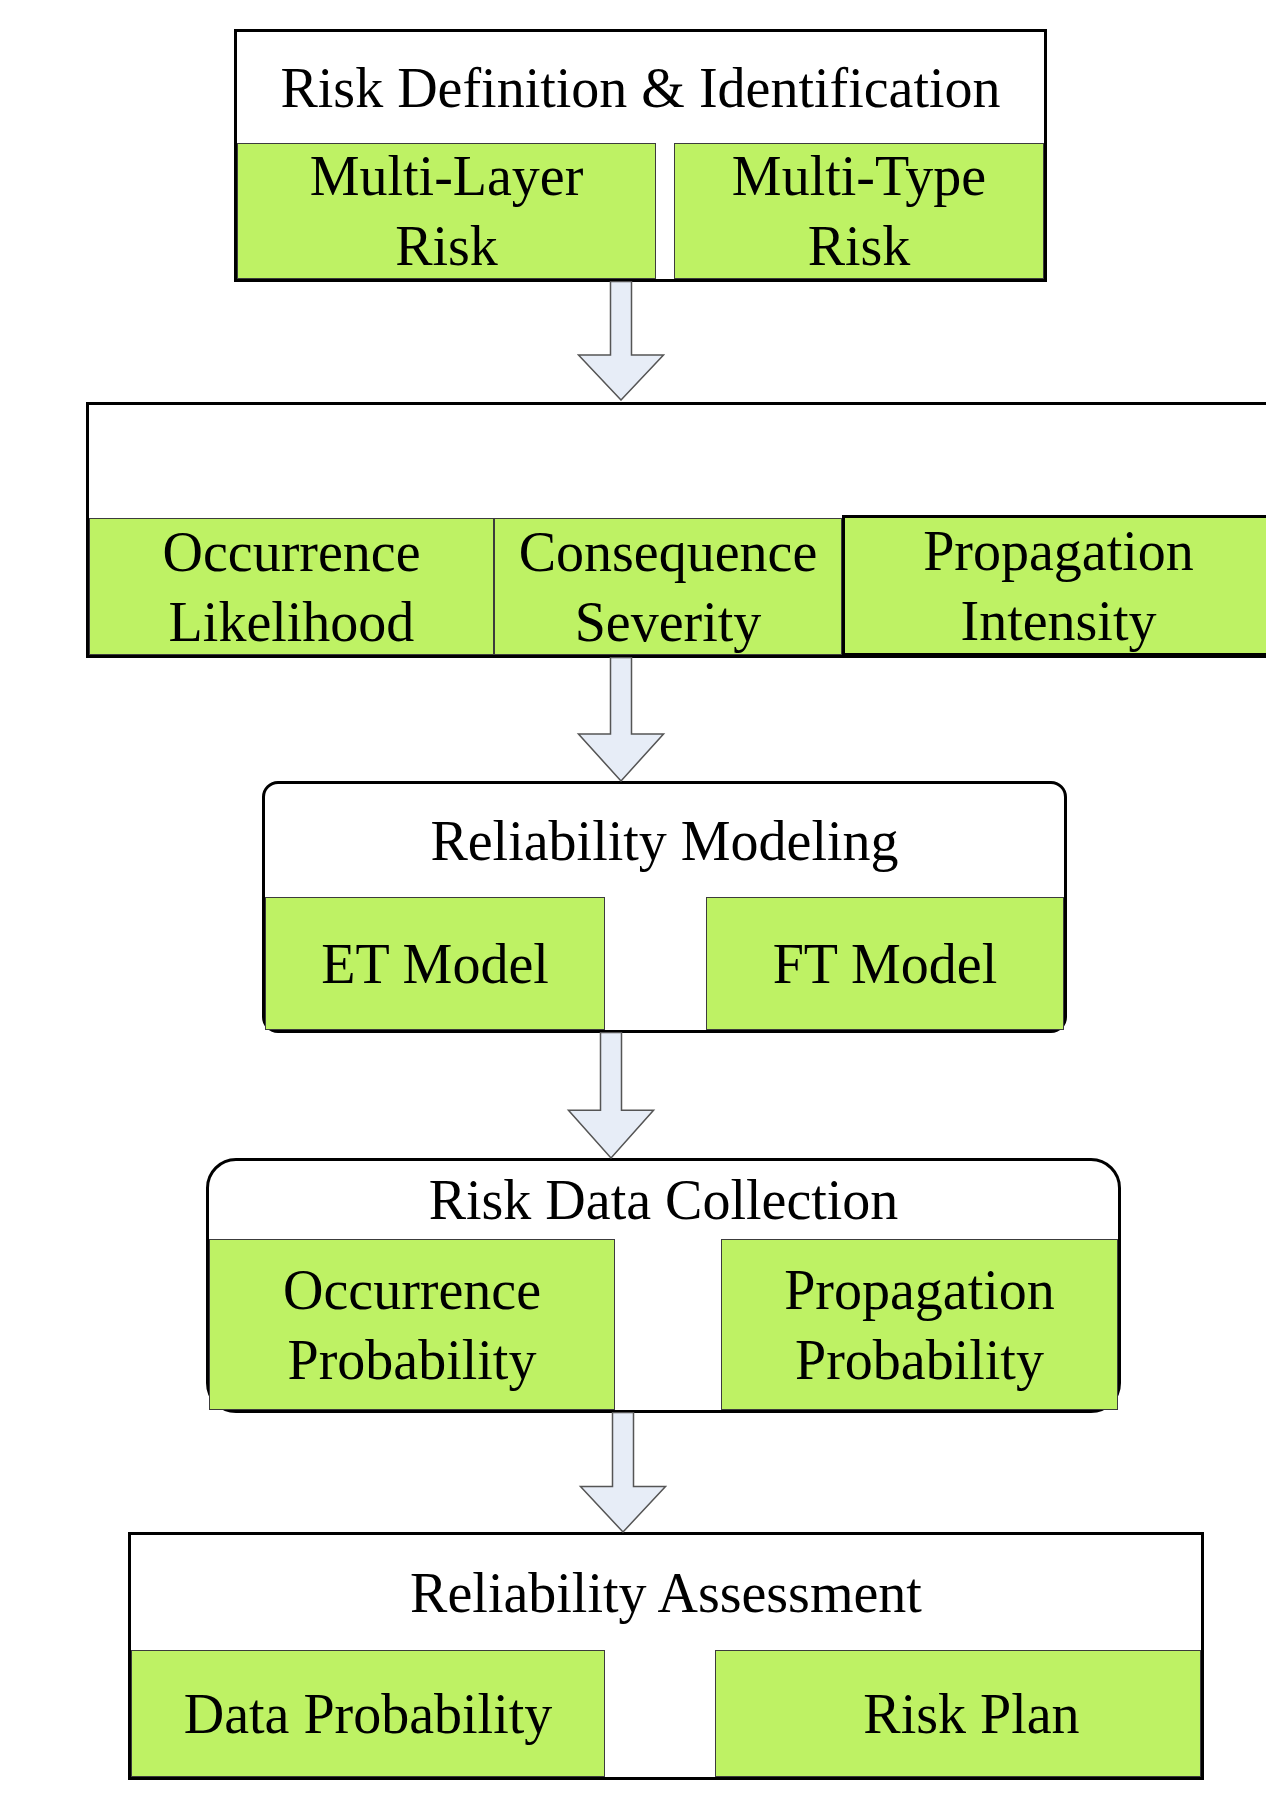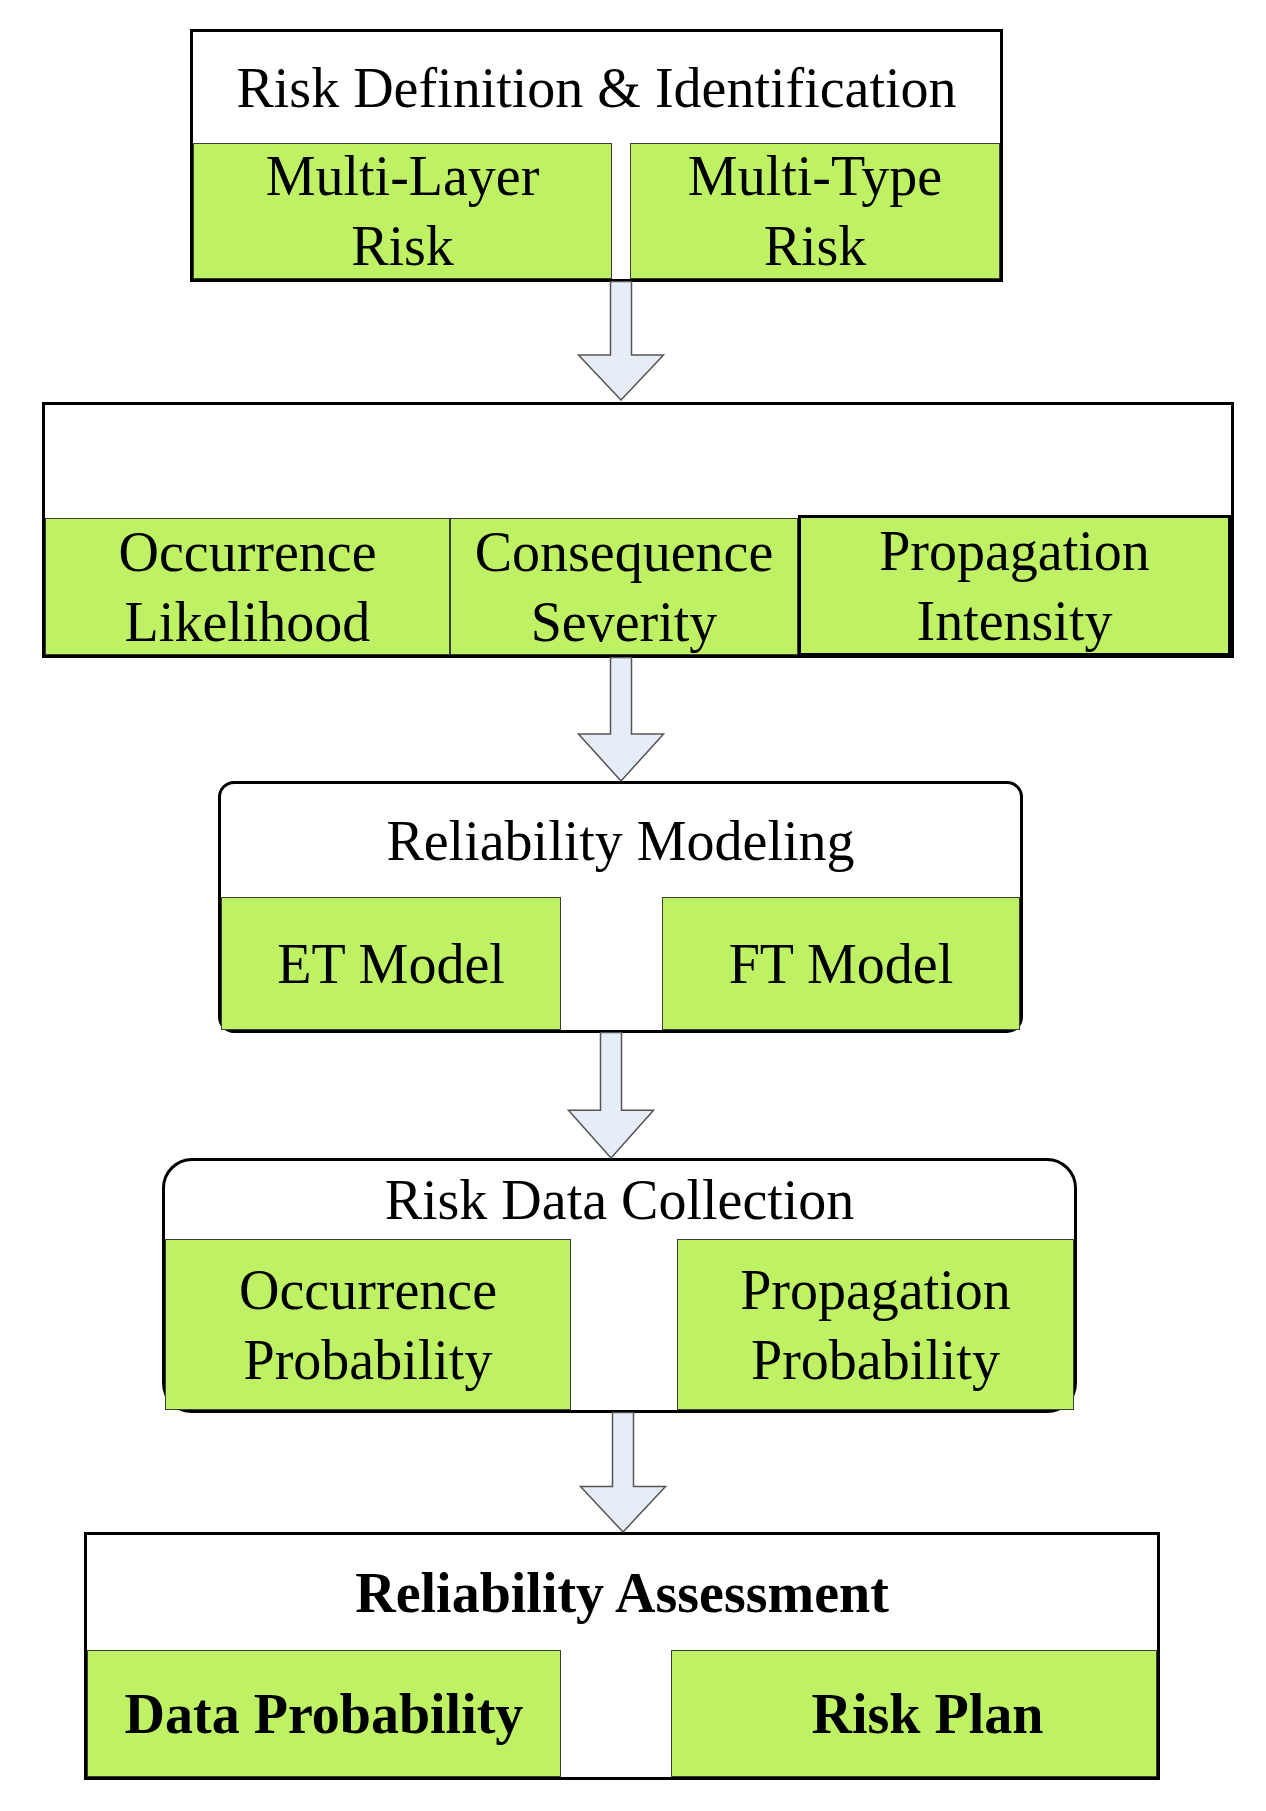--- a/index.html
+++ b/index.html
@@ -14,20 +14,21 @@
     background: #ffffff;
     font-family: "Liberation Serif", "DejaVu Serif", serif;
     color: #000000;
     overflow: hidden;
   }
   .stage {
     position: absolute;
     background: #ffffff;
     border: 3px solid #000000;
     box-sizing: border-box;
+    margin-left: 44px;
   }
   .stage-title {
     position: absolute;
     left: 0;
     right: 0;
     top: 0;
     display: flex;
     align-items: center;
     justify-content: center;
     text-align: center;
@@ -82,21 +83,21 @@
   #s3 .sub-b { left: 441px; width: 358px; }
 
   
   #s4 { left: 162px; top: 1158px; width: 915px; height: 255px; border-radius: 30px; }
   #s4 .stage-title { height: 78px; }
   #s4 .sub { top: 78px; height: 171px; }
   #s4 .sub-a { left: 0px;   width: 406px; }
   #s4 .sub-b { left: 512px; width: 397px; }
 
   
-  #s5 { left: 84px; top: 1532px; width: 1076px; height: 248px; font-weight: bold; }
+  #s5 { left: 84px; top: 1532px; width: 1076px; height: 248px; }
   #s5 .stage-title { height: 115px; }
   #s5 .sub { top: 115px; height: 127px; }
   #s5 .sub-a { left: 0px;   width: 474px; }
   #s5 .sub-b { left: 584px; width: 486px; padding-left: 27px; }
 
   
   #arrow-1 { left: 576px; top: 281px; }
   #arrow-2 { left: 576px; top: 657px; }
   #arrow-3 { left: 566px; top: 1032px; }
   #arrow-4 { left: 578px; top: 1412px; }

